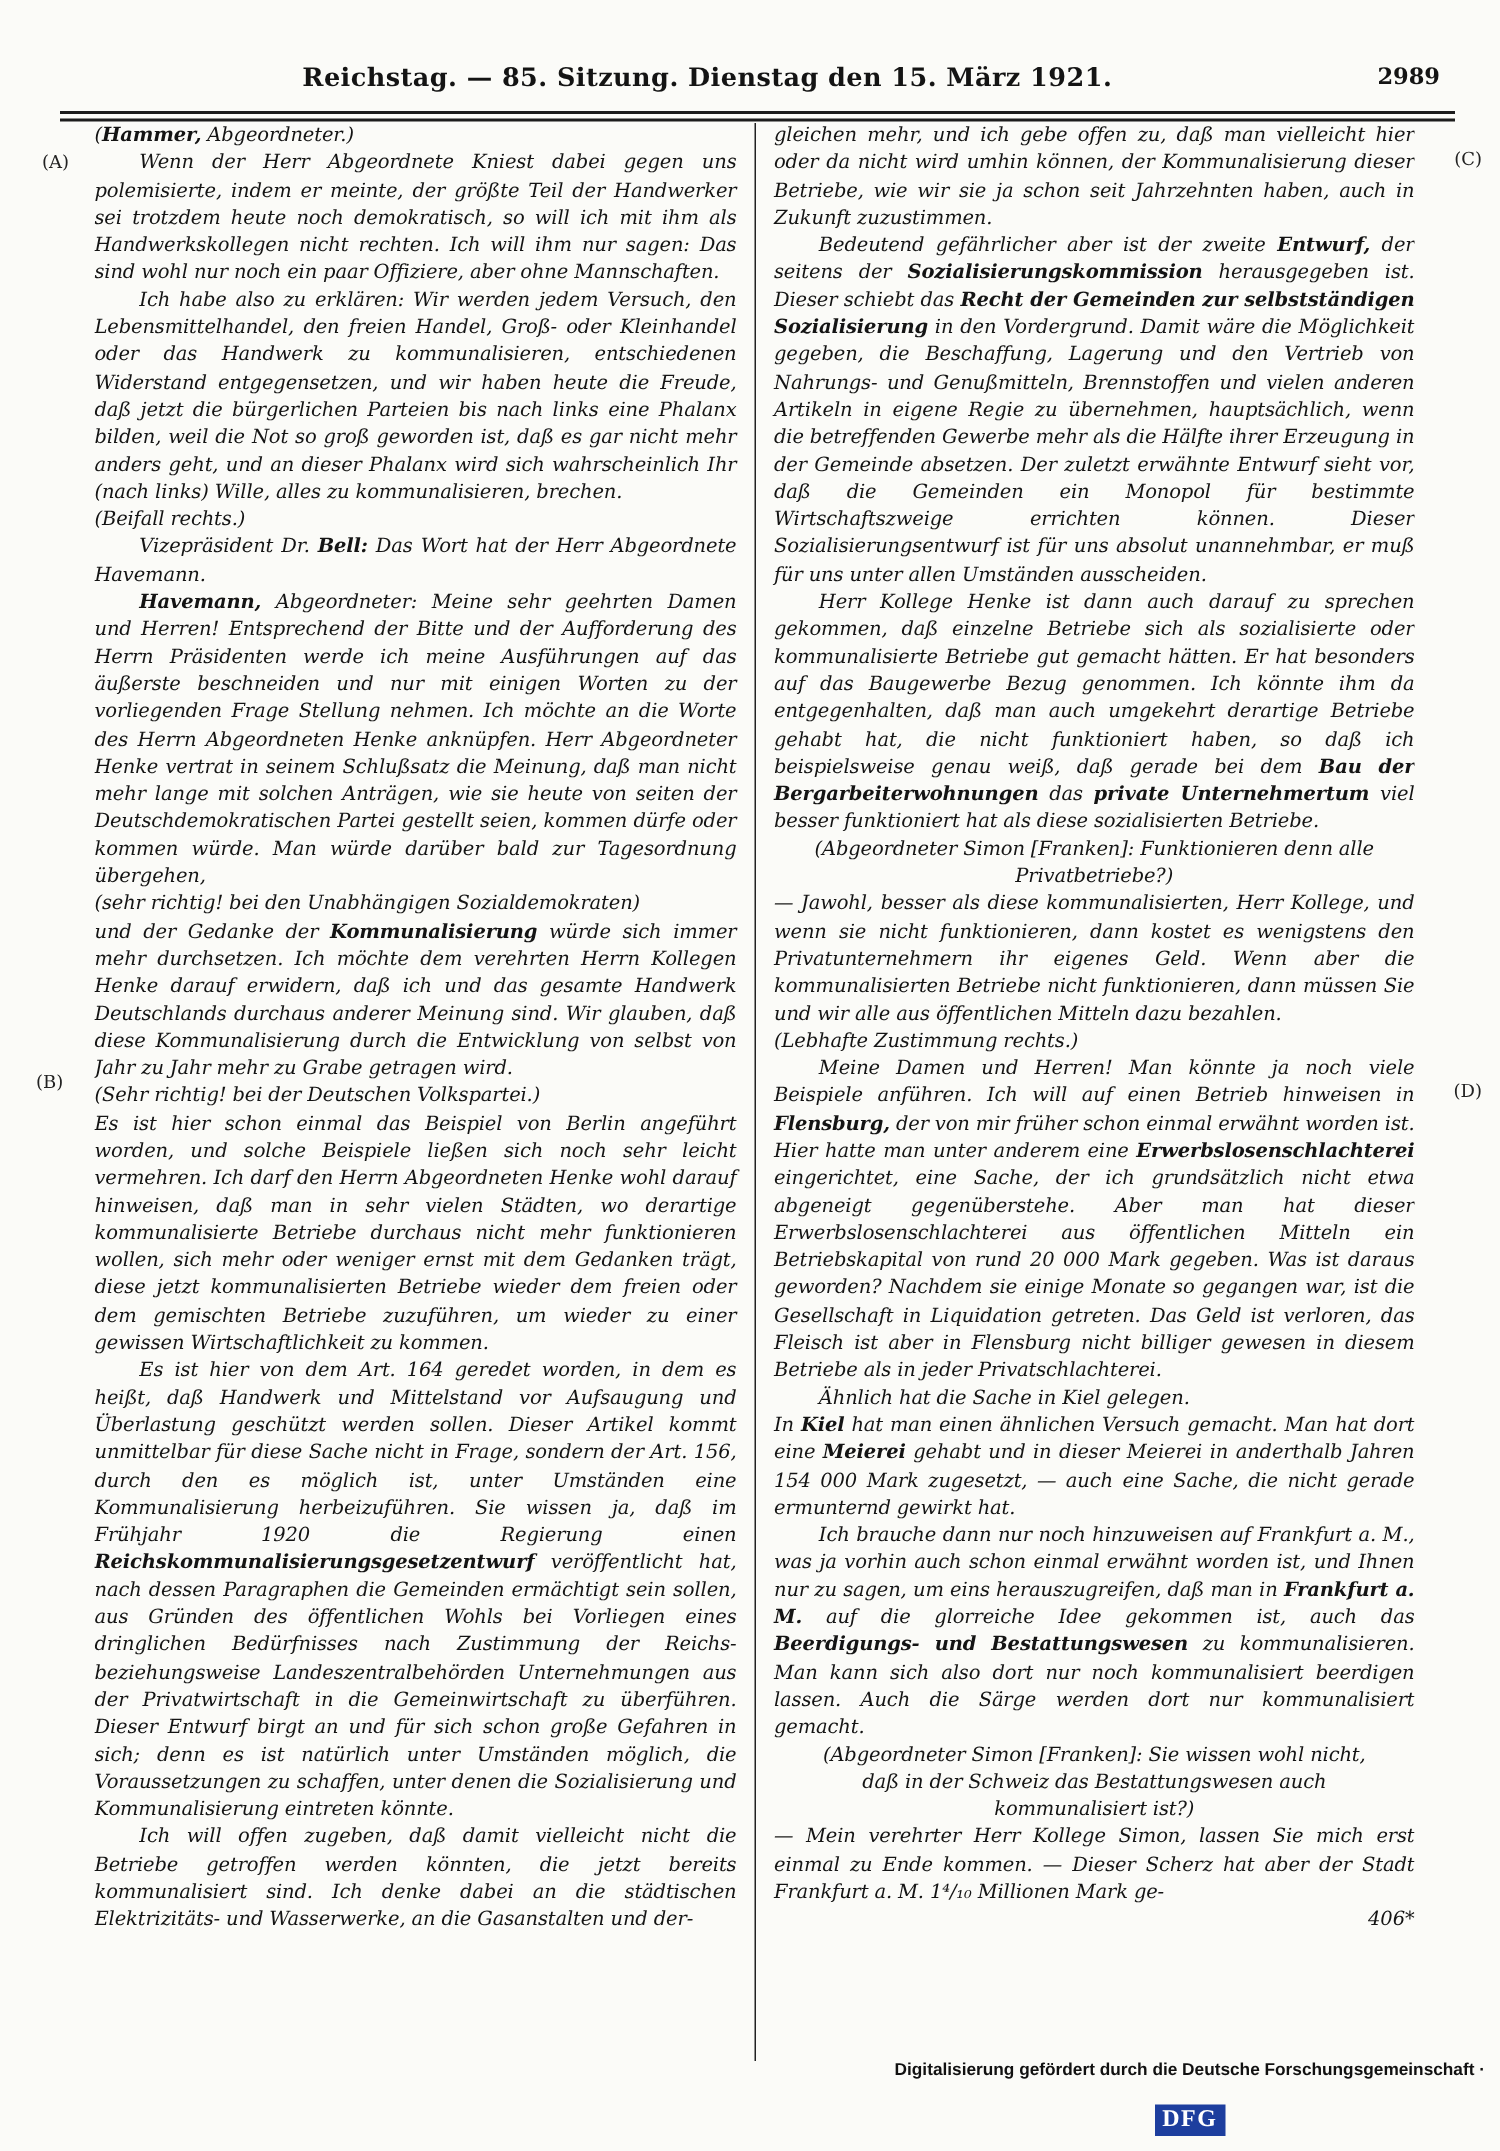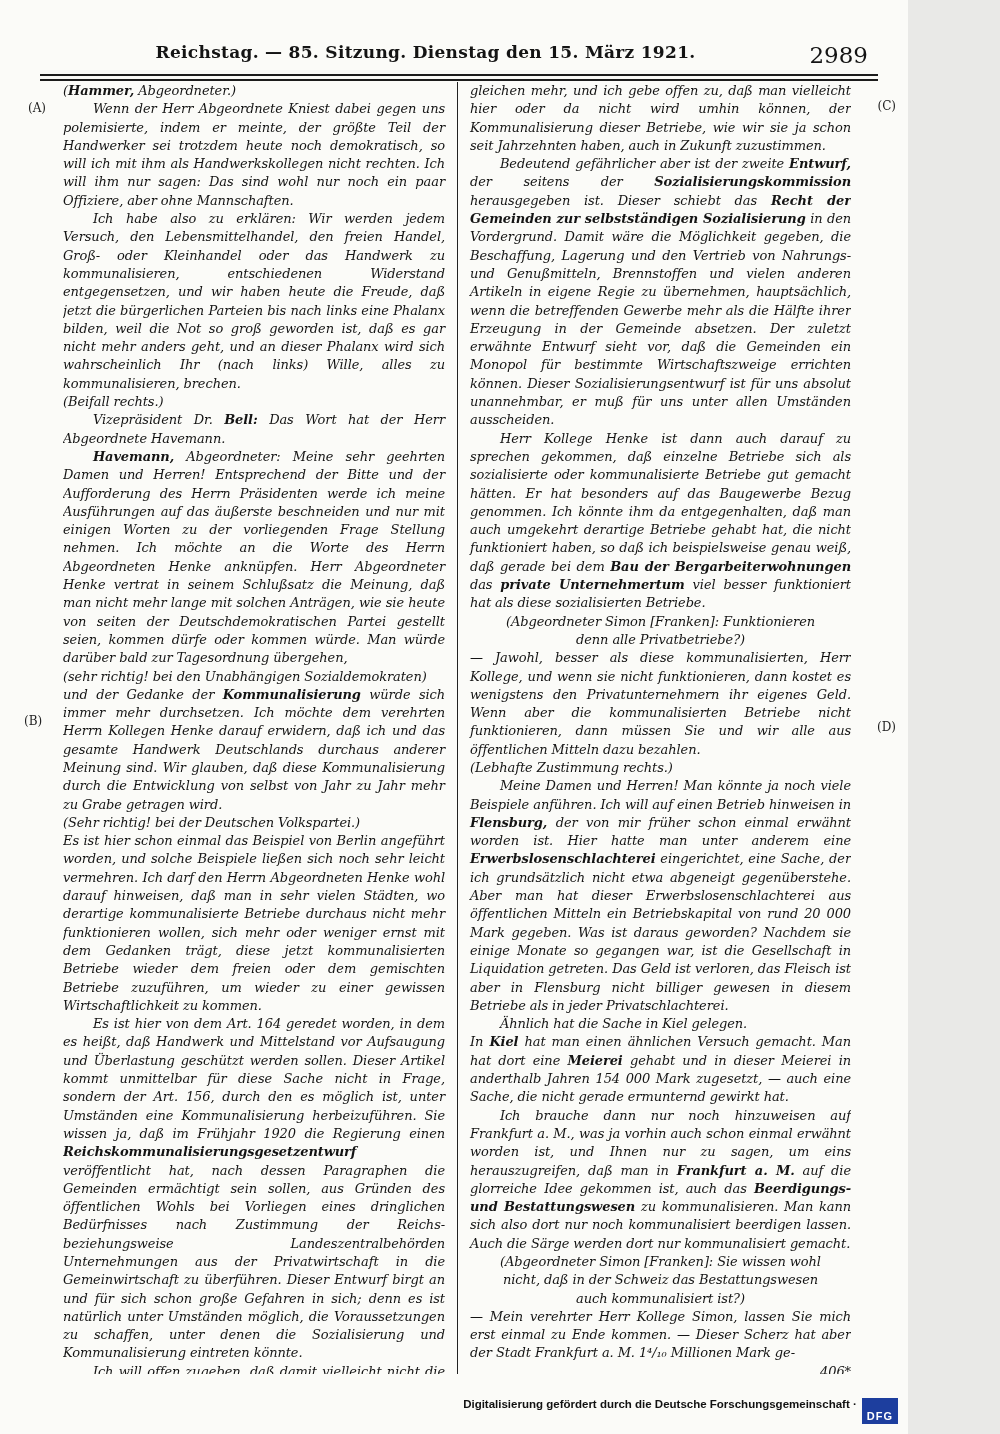--- a/index.html
+++ b/index.html
@@ -3,39 +3,39 @@
 <meta charset="utf-8">
 <style>
   html, body { margin: 0; padding: 0; }
   body {
     width: 1000px; height: 1434px;
     background: #e9e9e7;
     font-family: "DejaVu Serif", serif;
   }
   .page {
     position: relative;
-    width: 908px; height: 1434px;
+    width: 1000px; height: 1434px;
     background: #fbfbf8;
     color: #141414;
     overflow: hidden;
   }
   
   .header-row {
     position: absolute; top: 42px; left: 63px; right: 40px;
     height: 26px;
   }
   .header-title {
     position: absolute; left: 0; right: 80px;
     text-align: center;
     font-weight: bold; font-size: 17px; letter-spacing: .3px;
     white-space: nowrap;
   }
   .header-page-number {
     position: absolute; right: 0; top: 0;
-    font-weight: normal; font-size: 23px;
+    font-weight: bold; font-size: 15px;
   }
   .double-rule {
     position: absolute; top: 74px; left: 40px; right: 30px;
     height: 3px;
     border-top: 2px solid #1c1c1c;
     border-bottom: 2px solid #1c1c1c;
   }
   
   .margin-marker {
     position: absolute;
@@ -69,30 +69,30 @@
   .col p.indent   { text-indent: 2.3em; }
   .col p.noindent { text-indent: 0; }
   .col p.center   { text-indent: 0; }
   .col p.stage    { text-align: center; text-indent: 0; padding: 0 1.6em; }
   .col p.right    { text-align: right;  text-indent: 0; }
   .col .b { font-weight: bold; }
   .speaker-note { font-size: 13.5px; line-height: 19px; margin: 0 0 1px 0; }
   
   .footer {
     position: absolute; right: 10px; bottom: 10px;
-    display: flex; gap: 5px;
+    display: flex; align-items: center; gap: 17px;
     font-family: "Liberation Sans", sans-serif;
-    font-size: 11.5px; font-weight: bold; color: #111;
+    font-size: 11.5px; font-weight: bold; color: #111; flex-direction: column;
   }
   .dfg-logo {
     display: inline-block;
-    padding: 12px 5px 2px 5px;
+    padding: 1px 5px 2px 5px;
     color: #fff;
-    font-size: 11px; font-weight: bold; letter-spacing: 1px;
-    font-family: Liberation Sans, sans-serif;
+    font-size: 16px; font-weight: bold; letter-spacing: 1px;
+    font-family: Liberation Serif, serif;
   }
 </style>
 </head>
 <body>
 
 <div class="page">
 
   <div class="header-row">
     <div class="header-title">Reichstag. — 85. Sitzung.  Dienstag den 15. März 1921.</div>
     <div class="header-page-number">2989</div>

